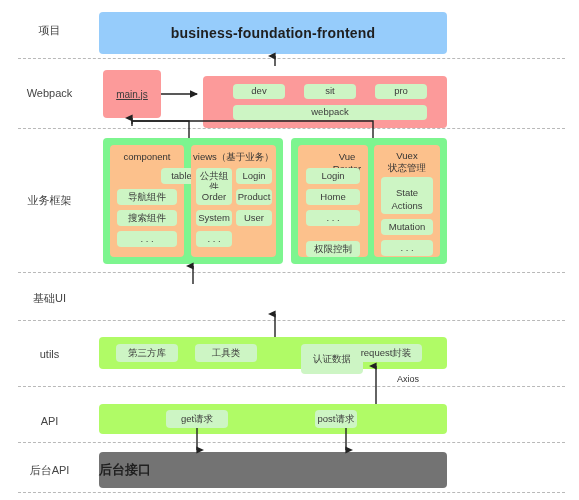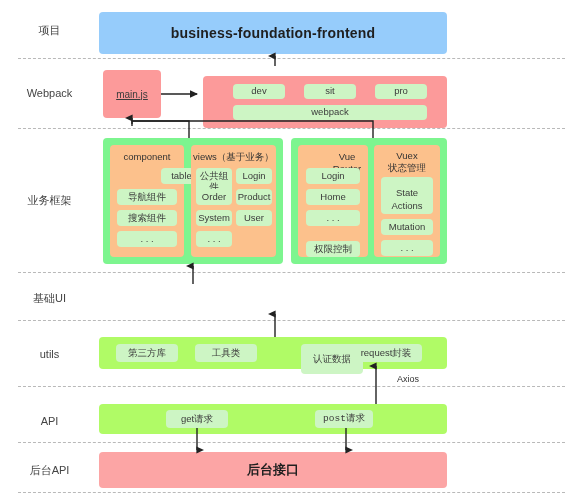--- a/index.html
+++ b/index.html
@@ -119,25 +119,24 @@
     color: #3a3a3a;
   }
 
   
   .greenband {
     background: #B0FB66;
   }
 
   
   .backend {
-    background: #fca5a5;
+    background: #737373;
     height: 36px;
     display: flex;
     align-items: center;
-    justify-content: center;
   }
   .backend-title {
     font-size: 13px;
     font-weight: bold;
     color: #1f1f1f;
   }
 
   
   #connectors {
     position: absolute;
@@ -232,21 +231,21 @@
 
   <div class="band greenband" style="top:337px;height:32px;">
     <div class="chip" style="left:17px;top:7px;width:62px;height:18px;">第三方库</div>
     <div class="chip" style="left:96px;top:7px;width:62px;height:18px;">工具类</div>
     <div class="chip" style="left:175px;top:7px;width:62px;height:30px;margin-left:27px;">认证数据</div>
     <div class="chip" style="left:251px;top:7px;width:72px;height:18px;">request封装</div>
   </div>
 
   <div class="band greenband" style="top:404px;height:30px;">
     <div class="chip" style="left:67px;top:6px;width:62px;height:18px;">get请求</div>
-    <div class="chip" style="left:216px;top:6px;width:58px;height:18px;font-family:Liberation Mono, monospace;">post请求</div>
+    <div class="chip" style="left:216px;top:6px;width:42px;height:18px;">post请求</div>
   </div>
 
   <div class="band backend" style="top:452px">
     <span class="backend-title">后台接口</span>
   </div>
 
   <div class="axios-label" style="left:377px;top:374px;margin-left:20px;">Axios</div>
 
   <svg id="connectors">
     <defs>

